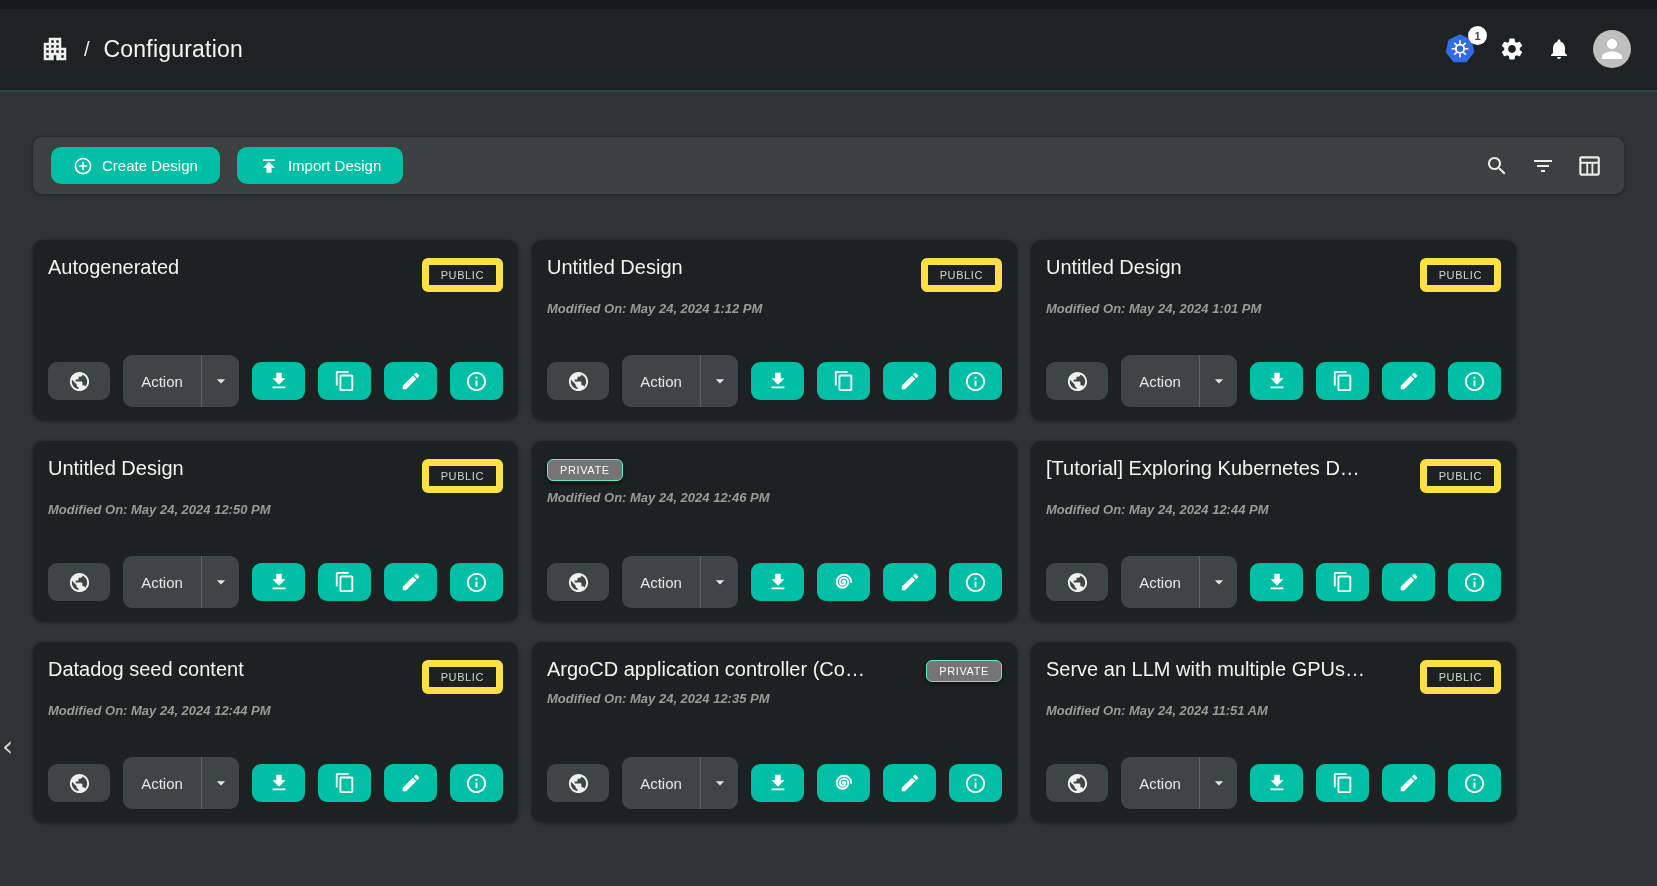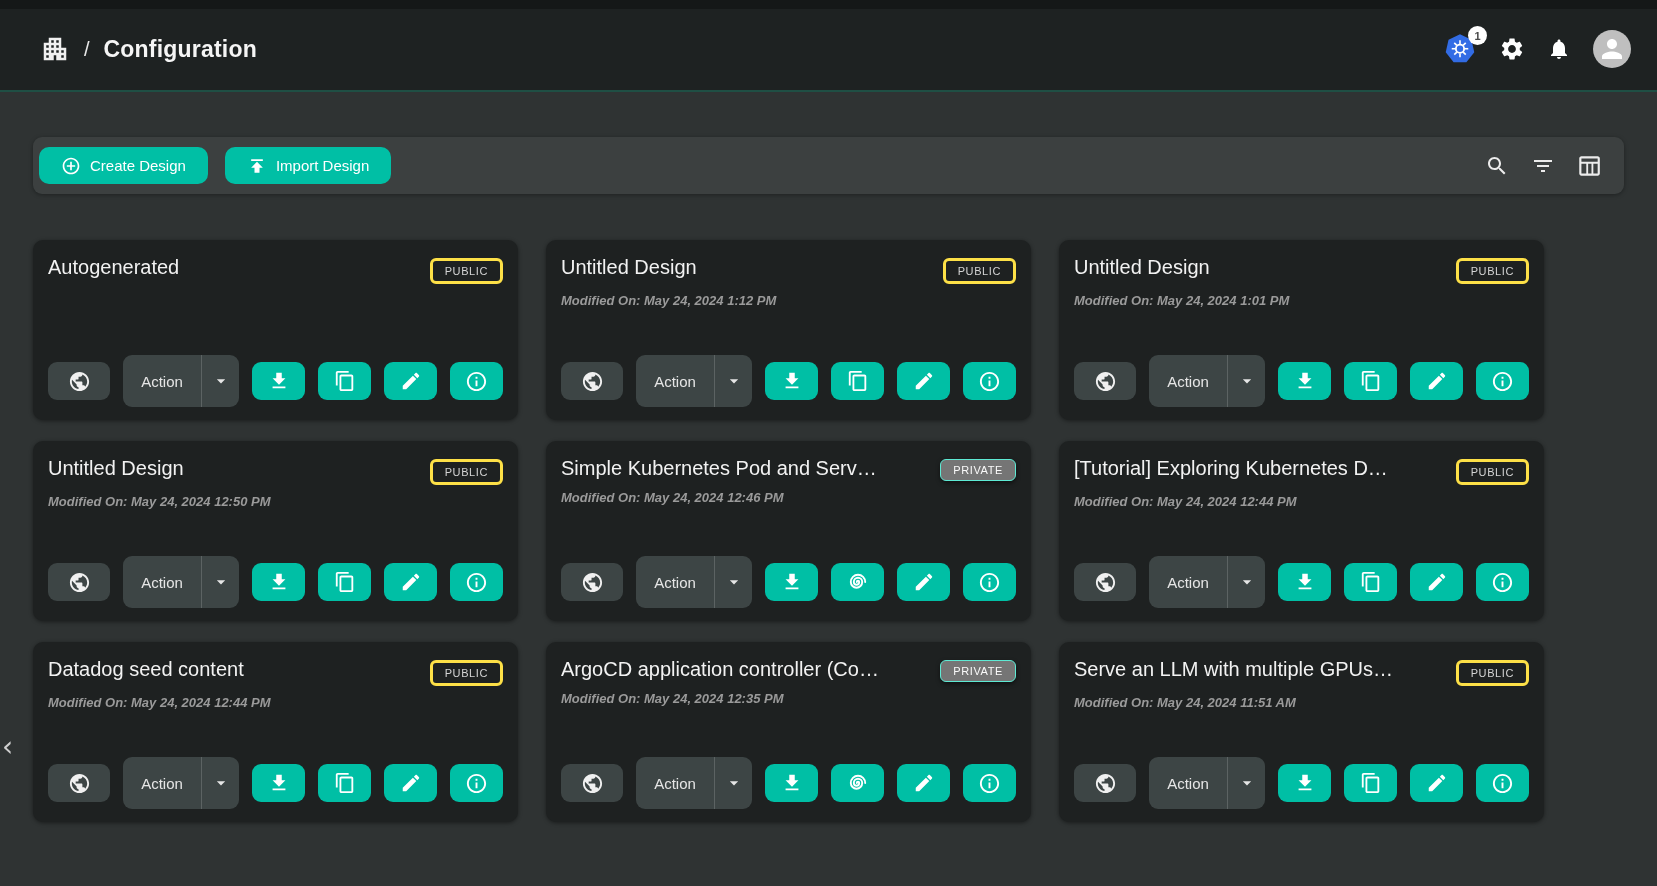--- a/index.html
+++ b/index.html
@@ -4,41 +4,41 @@
 <style>
   * { margin:0; padding:0; box-sizing:border-box; }
   html,body { width:1657px; height:886px; overflow:hidden; }
   body { background:#2f3333; font-family:"Liberation Sans", sans-serif; position:relative; }
 
   
   .header { height:92px; background:#1e2222; border-bottom:2px solid #1f4f44; display:flex; align-items:center; padding:8px 26px 0 40px; position:relative; }
   .header::before { content:""; position:absolute; top:0; left:0; right:0; height:9px; background:#151818; }
   .crumb { display:flex; align-items:center; gap:14px; }
   .crumb .slash { color:#e8e8e8; font-size:20px; font-weight:400; }
-  .page-title { color:#f5f5f5; font-size:23px; font-weight:700; letter-spacing:.2px; }
+  .page-title { color:#f5f5f5; font-size:23px; font-weight:400; letter-spacing:.2px; }
   .header-right { margin-left:auto; display:flex; align-items:center; gap:22px; }
   .k8s-wrap { position:relative; width:34px; height:34px; }
   .k8s-badge { position:absolute; top:-6px; right:-10px; width:19px; height:19px; border-radius:50%; background:#fff; color:#4a4a4a; font-size:11px; font-weight:700; display:flex; align-items:center; justify-content:center; }
   .avatar { width:38px; height:38px; border-radius:50%; background:#bfbfbf; display:flex; align-items:center; justify-content:center; overflow:hidden; }
   .hicon { display:flex; align-items:center; justify-content:center; cursor:pointer; }
 
   
-  .toolbar { margin:45px 33px 0 33px; height:57px; background:#3c4040; border-radius:9px; display:flex; align-items:center; padding:0 22px 0 6px; box-shadow:0 1px 4px rgba(0,0,0,.35); }
+  .toolbar { margin:45px 33px 0 33px; height:57px; background:#3c4040; border-radius:9px; display:flex; align-items:center; padding:0 22px 0 18px; box-shadow:0 1px 4px rgba(0,0,0,.35); }
   .tbtn { display:flex; align-items:center; gap:9px; background:#00BFA5; color:#fff; border:none; border-radius:10px; height:37px; padding:0 22px; font-size:15px; font-family:inherit; cursor:pointer; font-weight:400; }
   .tbtn + .tbtn { margin-left:17px; }
   .toolbar-icons { margin-left:auto; display:flex; align-items:center; gap:20px; }
   .toolbar-icons .hicon { width:26px; height:26px; }
 
   
-  .grid { margin:46px 0 0 33px; display:grid; grid-template-columns:repeat(3,485px); gap:21px 28px; }
+  .grid { margin:46px 0 0 33px; display:grid; grid-template-columns:repeat(3,485px); gap:21px 14px; }
   .card { width:485px; height:180px; background:#1e2121; border-radius:10px; padding:16px 15px 14px 15px; position:relative; box-shadow:0 1px 4px rgba(0,0,0,.45); }
   .card-head { display:flex; justify-content:space-between; align-items:flex-start; }
   .card-title { color:#f2f2f2; font-size:20px; font-weight:500; white-space:nowrap; overflow:hidden; max-width:385px; }
   .badge { font-size:11px; letter-spacing:.6px; padding:4px 12px; border-radius:6px; margin-top:2px; flex:none; cursor:pointer; }
-  .badge.public { border:3px solid #fde047; color:#d4d4d4; background:transparent; }
+  .badge.public { border:7px solid #fde047; color:#d4d4d4; background:transparent; }
   .badge.private { border:1px solid #5eead4; background:#757575; color:#fafafa; box-shadow:0 2px 4px rgba(0,0,0,.5); }
   .card-date { margin-top:9px; font-style:italic; font-weight:600; font-size:13px; color:#9a9a9a; }
   .card-actions { position:absolute; left:15px; right:15px; bottom:13px; display:flex; justify-content:space-between; align-items:center; }
   .btn { height:38px; border:none; border-radius:9px; display:flex; align-items:center; justify-content:center; cursor:pointer; }
   .btn.gray { width:62px; background:#3d4545; }
   .btn.teal { width:53px; background:#00BFA5; }
   .action-split { width:116px; height:52px; background:#3d4545; border-radius:9px; display:flex; align-items:center; cursor:pointer; overflow:hidden; }
   .action-label { flex:1; text-align:center; color:#e6e6e6; font-size:15px; }
   .action-divider { width:1px; align-self:stretch; background:#5c6363; }
   .action-chev { width:37px; display:flex; align-items:center; justify-content:center; }
@@ -348,21 +348,20 @@
           <svg width="23" height="23" viewBox="0 0 24 24" fill="#fff">
               <path d="M11 7h2v2h-2zm0 4h2v6h-2zm1-9C6.48 2 2 6.48 2 12s4.48 10 10 10 10-4.48 10-10S17.52 2 12 2zm0 18c-4.41 0-8-3.59-8-8s3.59-8 8-8 8 3.59 8 8-3.59 8-8 8z"></path>
             </svg>
         </span>
       </button>
     </div>
   </div>
 
   <div class="card">
     <div class="card-head">
-      <div class="card-title">Simple Kubernetes Pod and Serv…</div>
       <div class="badge private">PRIVATE</div>
     </div>
     <div class="card-date">Modified On: May 24, 2024 12:46 PM</div>
     <div class="card-actions">
       <button class="btn gray">
         <span class="hicon">
           <svg width="23" height="23" viewBox="0 0 24 24" fill="#f0f0f0">
               <path d="M12 2C6.48 2 2 6.48 2 12s4.48 10 10 10 10-4.48 10-10S17.52 2 12 2zm-1 17.93c-3.95-.49-7-3.85-7-7.93 0-.62.08-1.21.21-1.79L9 15v1c0 1.1.9 2 2 2v1.93zm6.9-2.54c-.26-.81-1-1.39-1.9-1.39h-1v-3c0-.55-.45-1-1-1H8v-2h2c.55 0 1-.45 1-1V7h2c1.1 0 2-.9 2-2v-.41c2.93 1.19 5 4.06 5 7.41 0 2.08-.8 3.97-2.1 5.39z"></path>
             </svg>
         </span>

